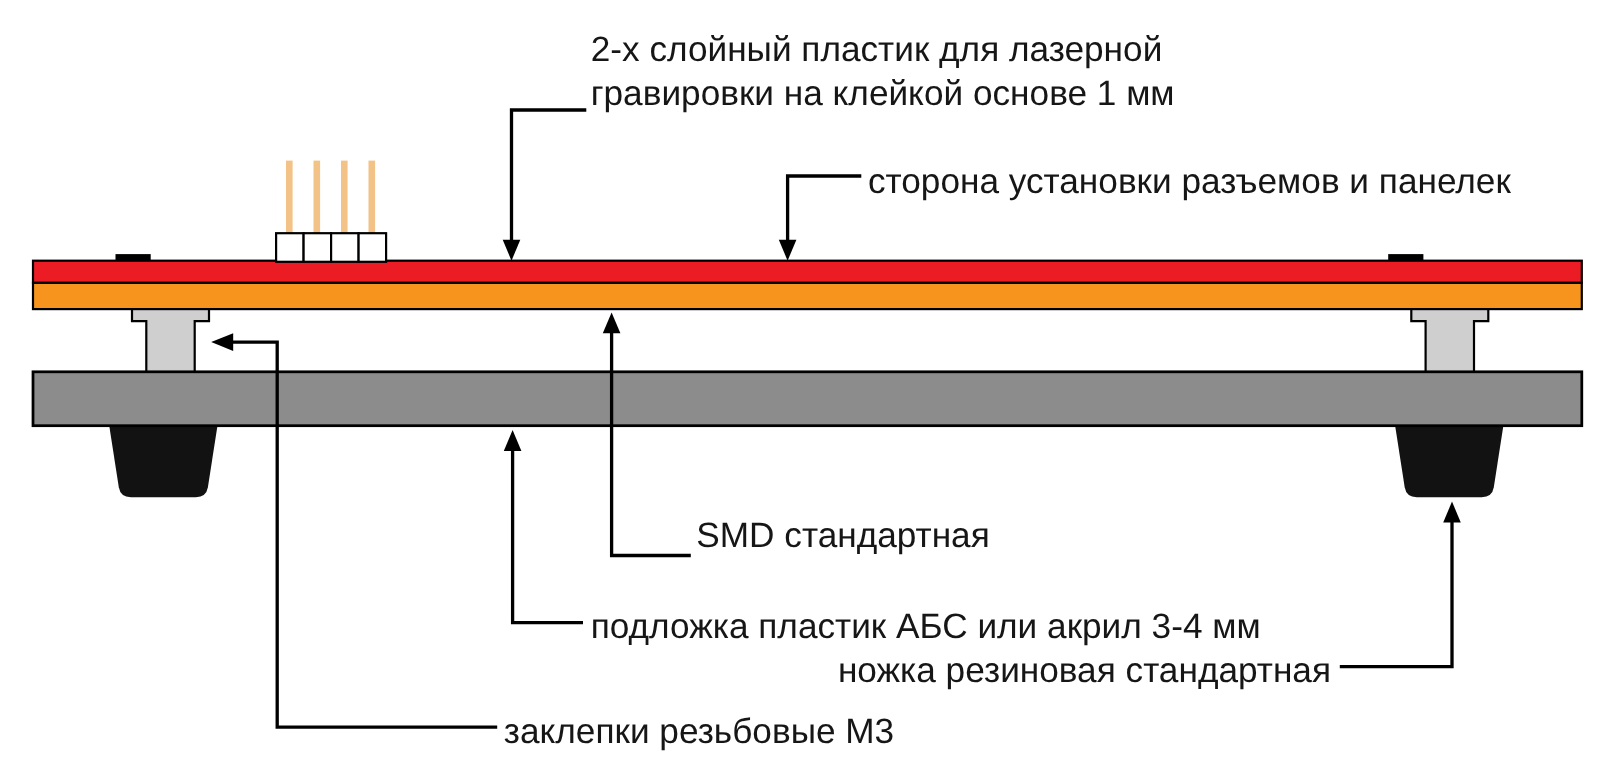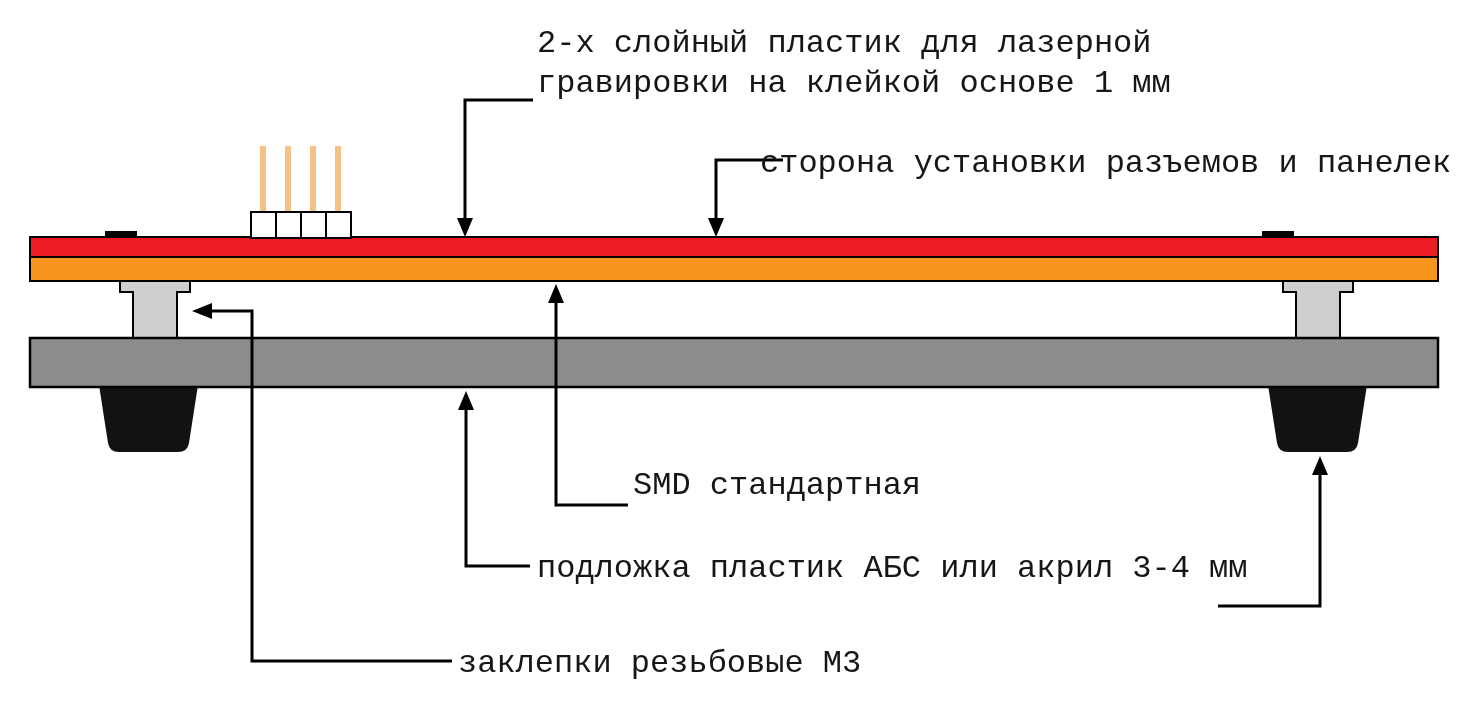--- a/index.html
+++ b/index.html
@@ -5,21 +5,21 @@
   html, body {
     margin: 0;
     padding: 0;
     background: #ffffff;
   }
   .stage {
     position: relative;
     width: 1467px;
     height: 704px;
     background: #ffffff;
-    font-family: Liberation Mono, monospace;
+    font-family: Liberation Sans, sans-serif;
     overflow: hidden;
   }
   .stage svg {
     position: absolute;
     left: 0;
     top: 0;
   }
   .label {
     position: absolute;
     font-size: 32px;
@@ -95,24 +95,25 @@
       <polyline points="452,661 252,661 252,311 210,311" fill="none" stroke="#000" stroke-width="3"></polyline>
       <polygon points="192,311 212,303 212,319" fill="#000"></polygon>
     </g>
   </svg>
 
   <div class="label" style="left:537px; top:24px;">
     <div>2-х слойный пластик для лазерной</div>
     <div>гравировки на клейкой основе 1 мм</div>
   </div>
 
-  <div class="label" style="left:760px; top:144px;">сторона установки разъемов и панелек</div>
+  <div class="label" style="left:789px; top:144px;">сторона установки разъемов и панелек</div>
 
   <div class="label" style="left:633px; top:466px;">
     <div>SMD стандартная</div>
   </div>
 
   <div class="label" style="left:537px; top:549px;">подложка пластик АБС или акрил 3-4 мм</div>
 
+  <div class="label right-anchored" style="right:257px; top:589px;">ножка резиновая стандартная</div>
 
   <div class="label" style="left:458px; top:644px;">заклепки резьбовые М3</div>
 
 </div>
 
 </body></html>

